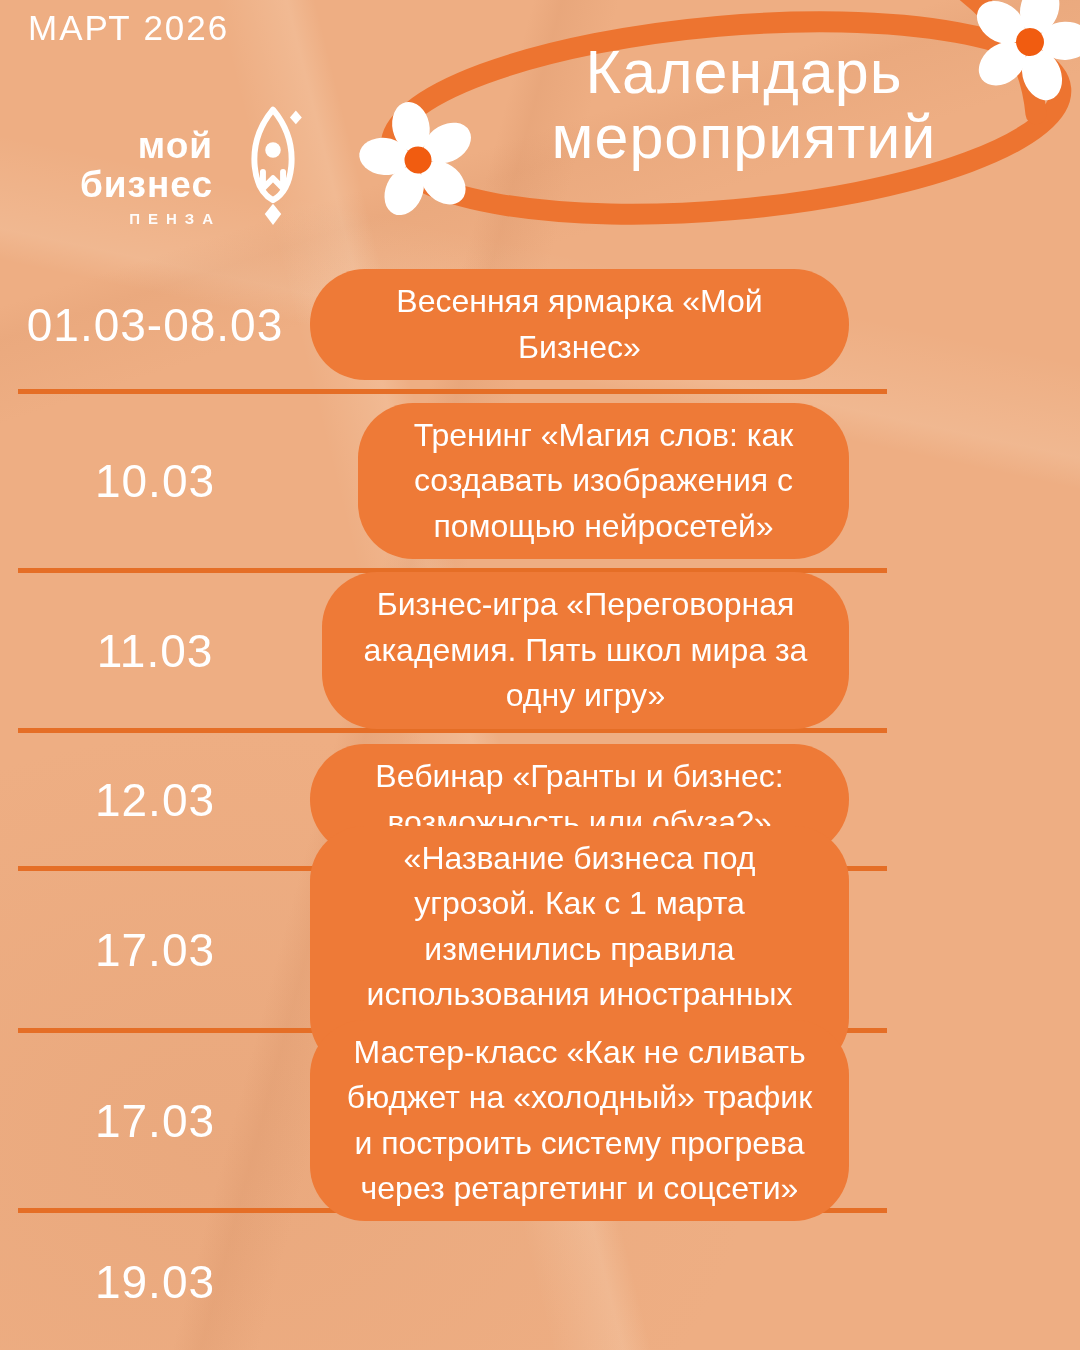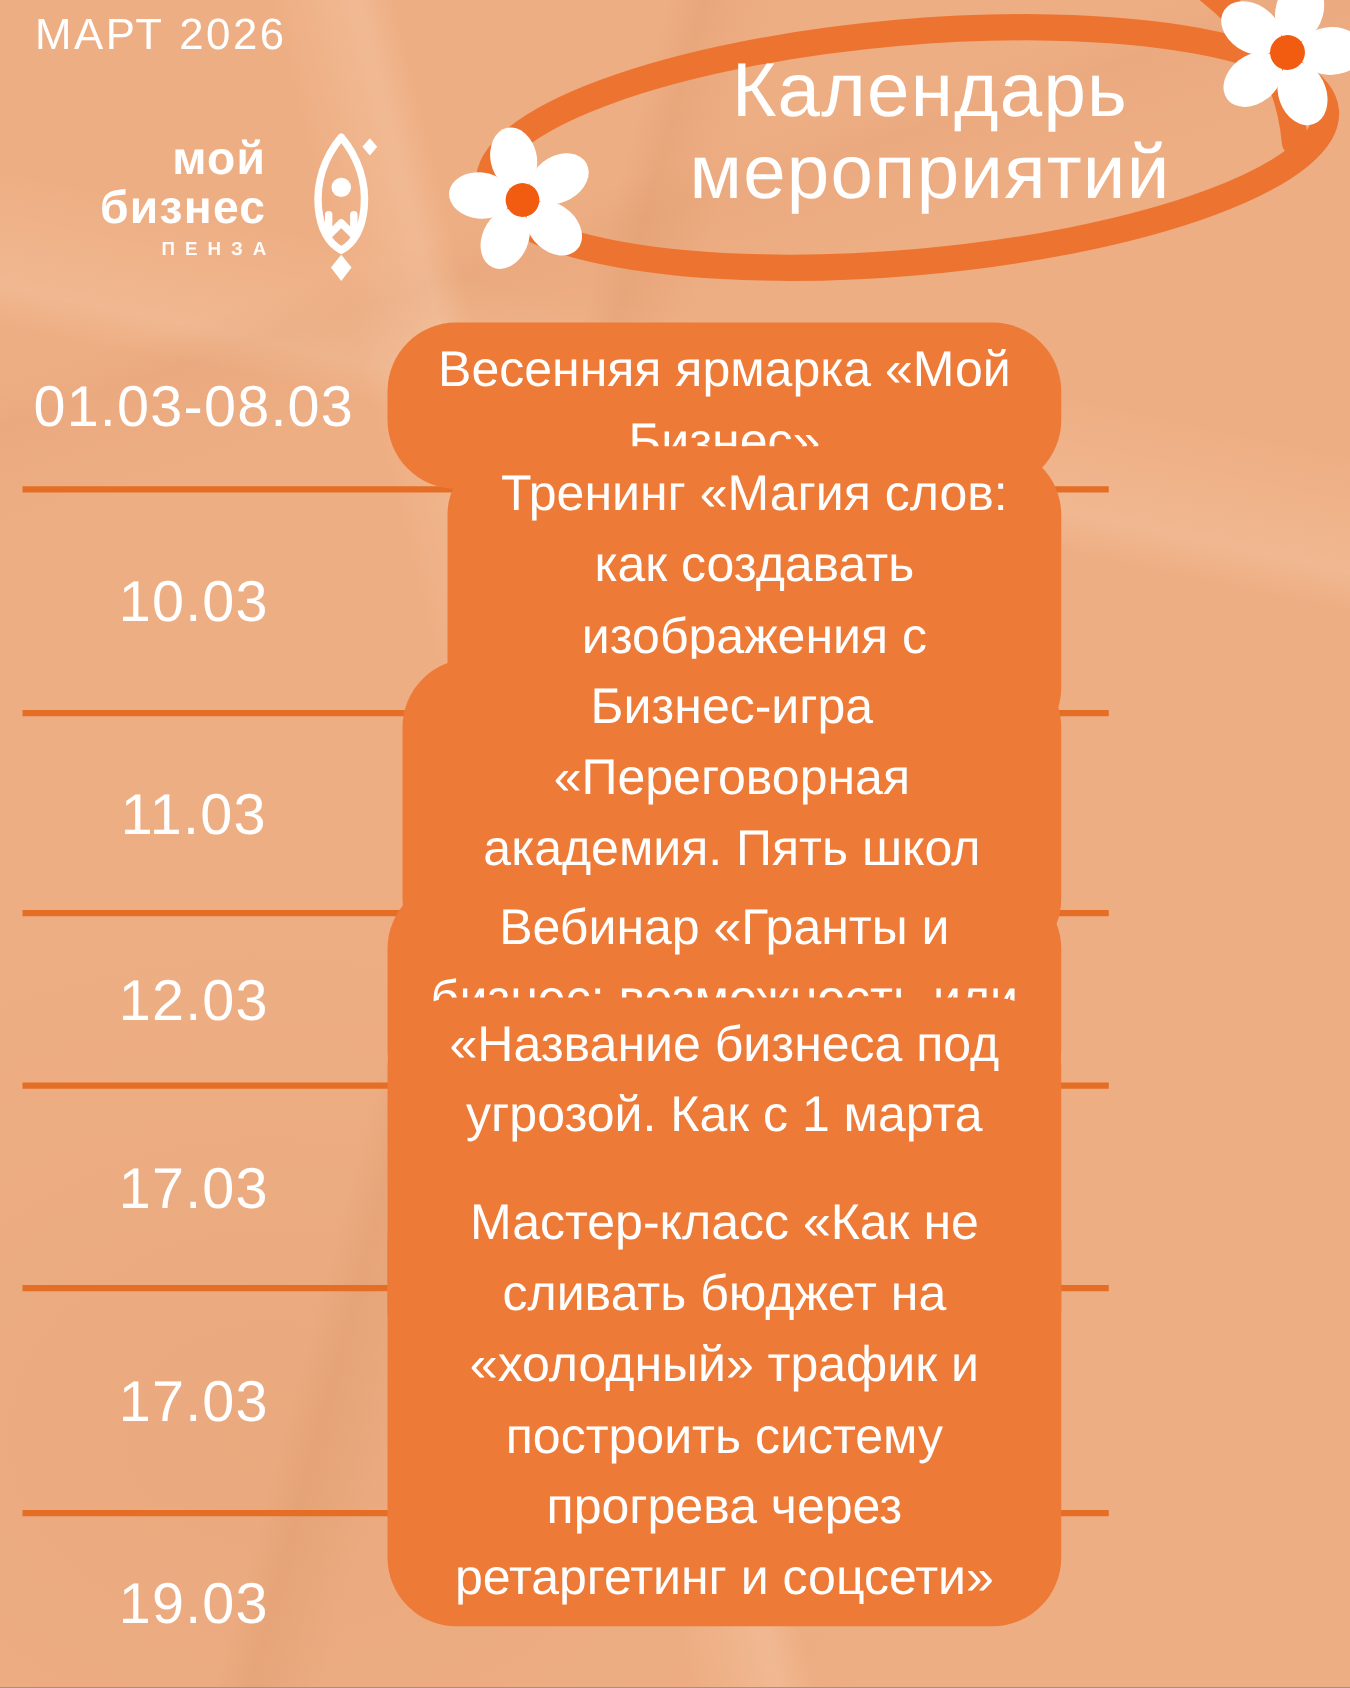--- a/index.html
+++ b/index.html
@@ -19,21 +19,21 @@
       linear-gradient(256deg, transparent 54%, rgba(255,238,218,.18) 56%, transparent 61%),
       linear-gradient(162deg, transparent 18%, rgba(210,138,94,.13) 20%, transparent 25%),
       linear-gradient(12deg, transparent 69%, rgba(255,240,222,.15) 71%, transparent 77%),
       radial-gradient(900px 700px at 20% 85%, rgba(214,144,100,.18), transparent 60%);
   }
   .month{
     position:absolute;top:8px;left:28px;z-index:4;
     font-size:35px;letter-spacing:2px;font-weight:400;
   }
   
-  .logo{position:absolute;top:108px;left:80px;z-index:4;display:flex;align-items:flex-start;gap:28px;}
+  .logo{position:absolute;top:108px;left:80px;z-index:4;display:flex;align-items:flex-end;gap:28px;}
   .logo-text{text-align:right;line-height:1.0;}
   .logo-moj{font-size:37px;font-weight:700;letter-spacing:1px;}
   .logo-biznes{font-size:37px;font-weight:700;letter-spacing:1px;margin-top:2px;}
   .logo-penza{font-size:15px;font-weight:700;letter-spacing:8px;margin-top:8px;margin-right:-8px;opacity:.95;}
   .rocket{display:block;margin-top:-4px;}
   
   .swoosh{position:absolute;left:368px;top:-12px;z-index:2;}
   .title{
     position:absolute;left:408px;top:40px;width:672px;z-index:3;
     text-align:center;font-size:61px;line-height:1.06;letter-spacing:1px;font-weight:400;
@@ -51,21 +51,21 @@
     font-size:46px;letter-spacing:1px;font-weight:400;
   }
   .card{
     flex:1;margin-right:38px;
     background:#ee7a37;border-radius:55px;
     min-height:72%;box-sizing:border-box;
     display:flex;align-items:center;justify-content:center;
     padding:10px 30px;
   }
   .card-text{
-    text-align:center;font-size:40px;line-height:1.42;font-weight:400;color:#fff;
+    text-align:center;font-size:32px;line-height:1.42;font-weight:400;color:#fff;
   }
   .r1 .card-text{max-width:500px;}
   .r2 .card-text{max-width:645px;}
   .r3 .card-text{max-width:650px;}
   .r4 .card-text{max-width:480px;}
   .r5 .card-text{max-width:660px;}
   .r6 .card-text{max-width:685px;}
   .r7 .card-text{max-width:520px;}
   .divider{height:5px;margin-left:18px;background:#e56e26;}
 </style>

